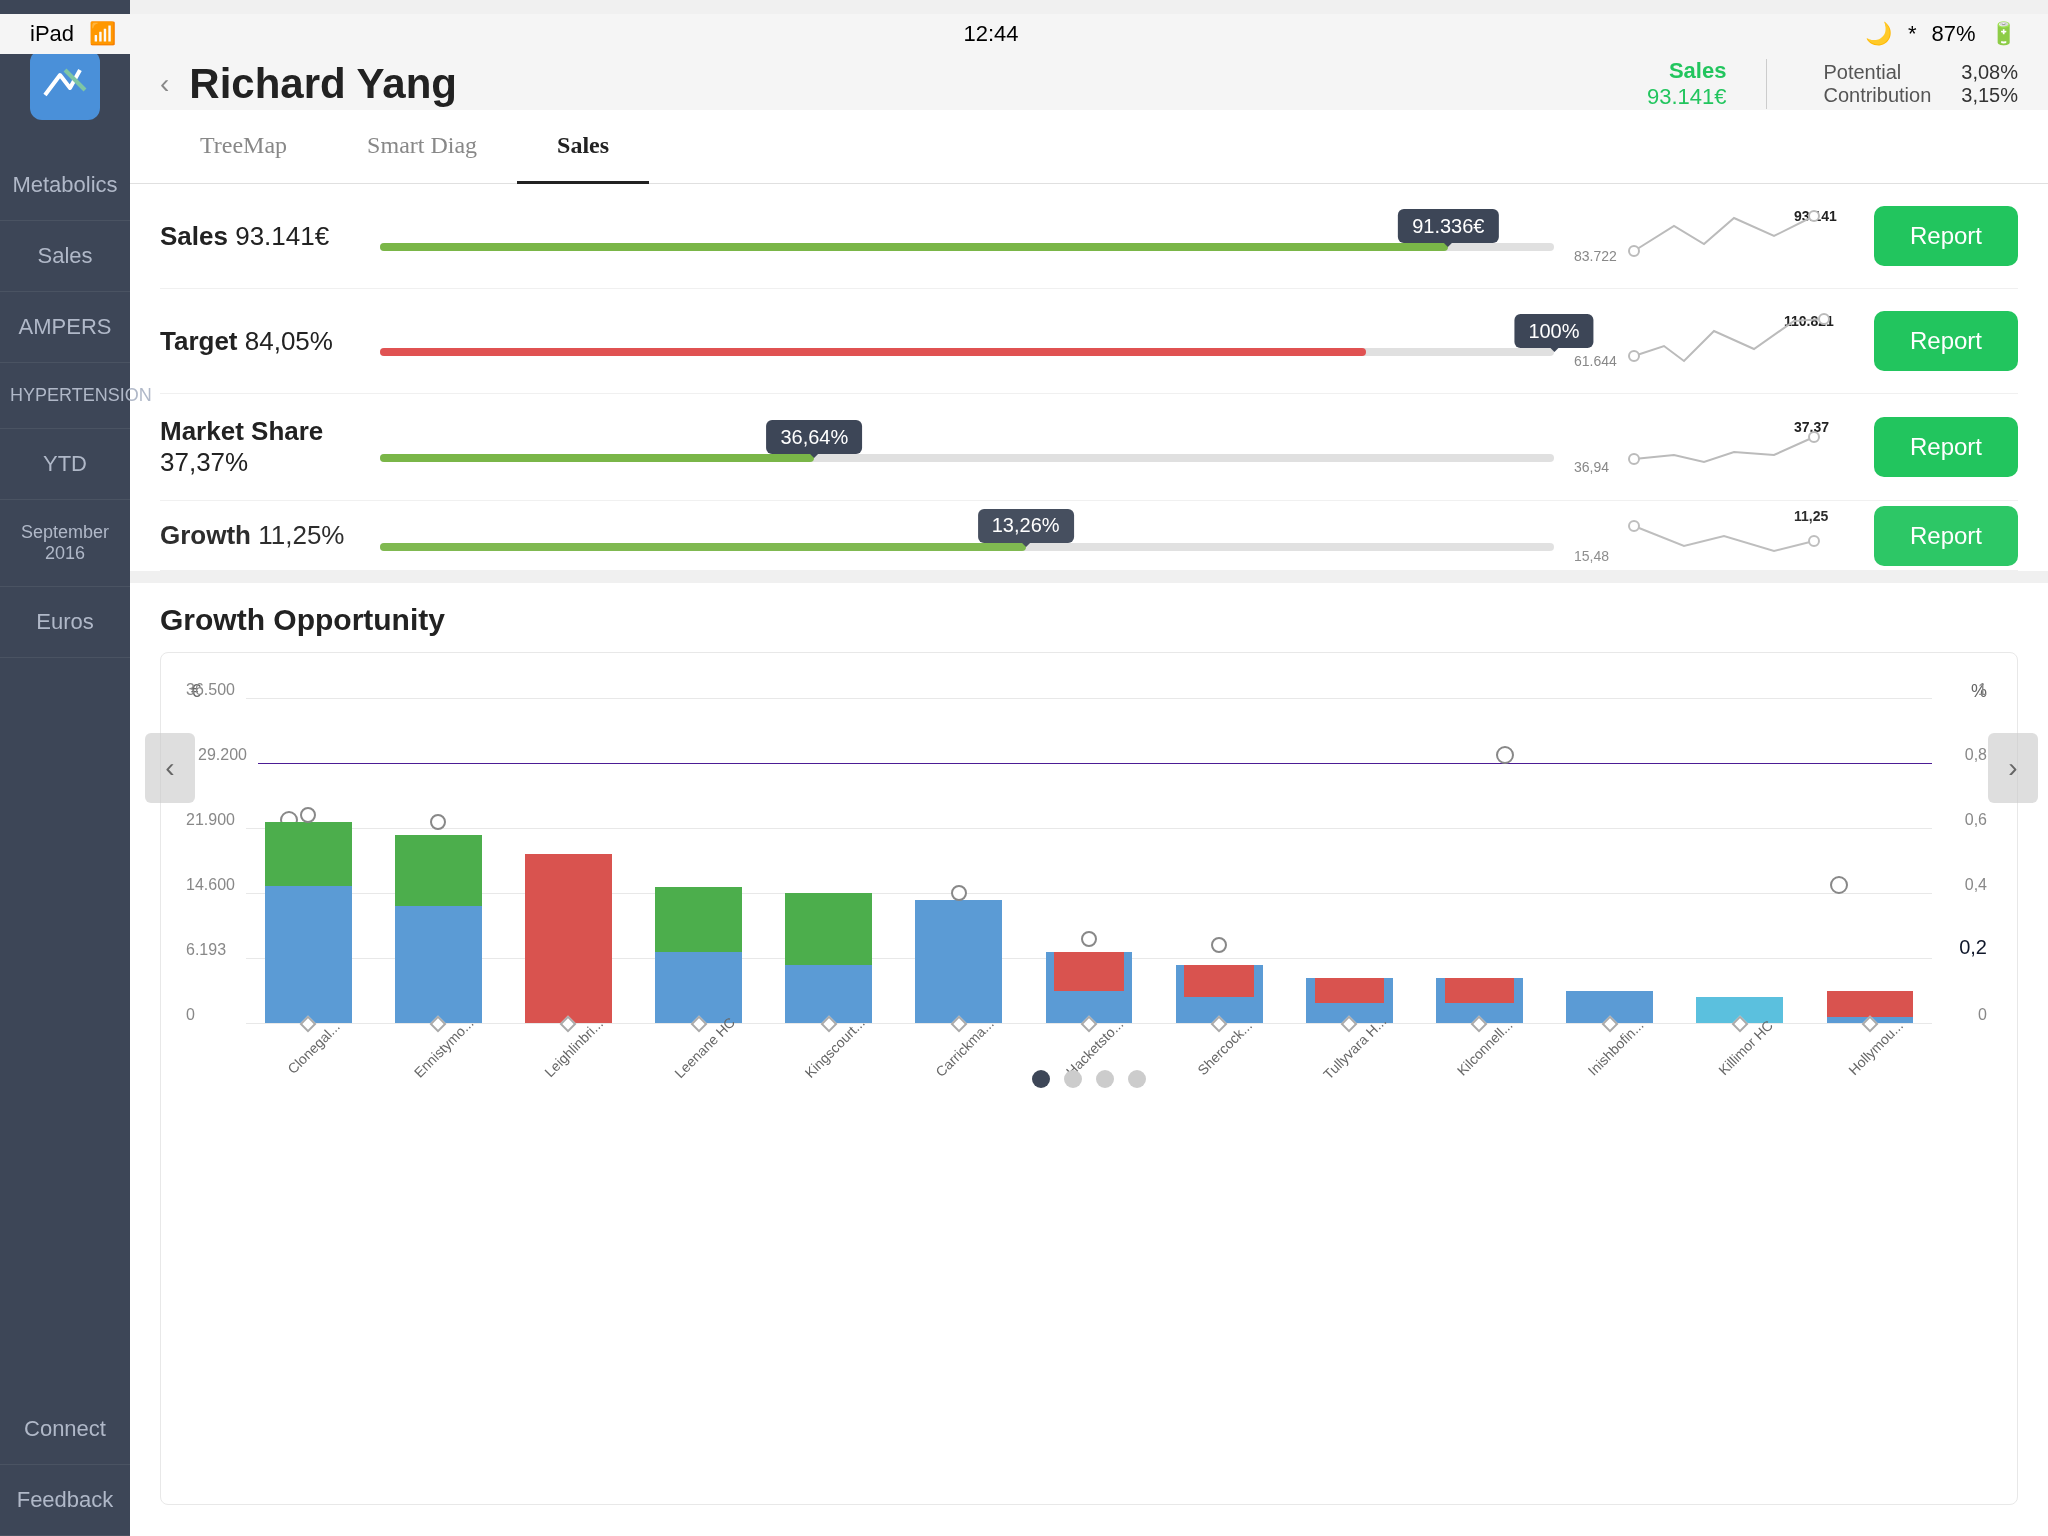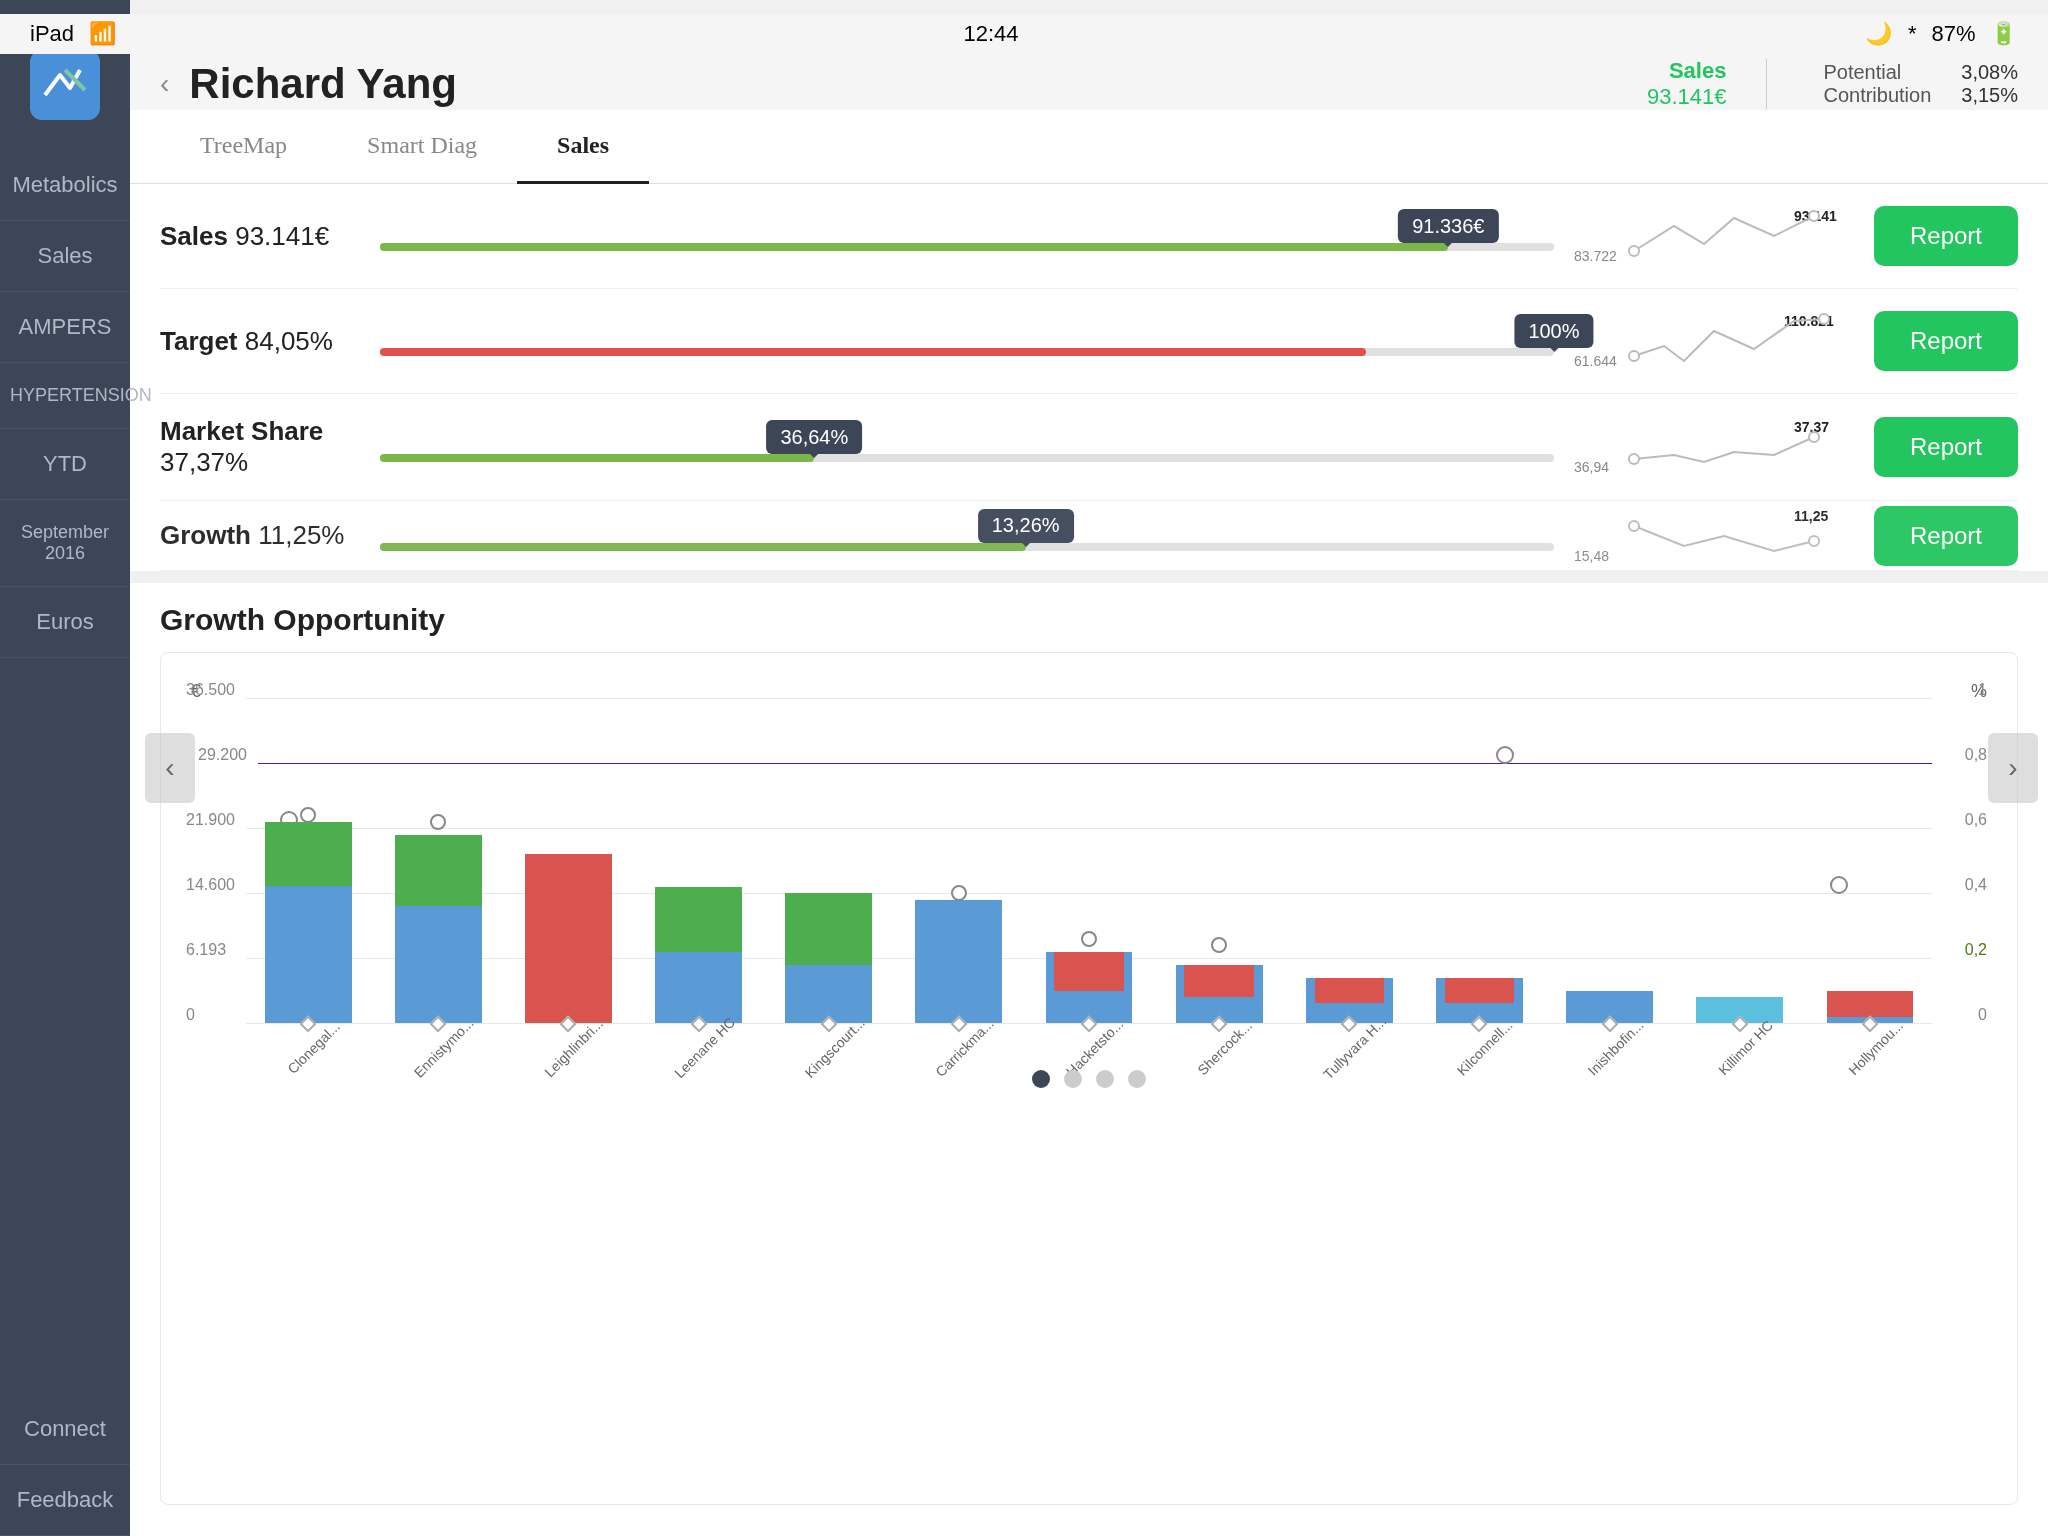--- a/index.html
+++ b/index.html
@@ -323,21 +323,21 @@
               <div style="position:absolute; left:2%; width:18px; height:18px; border-radius:50%; background:white; border:2px solid #888; transform:translateY(-50%);"></div>
             </div>
             <div style="position:absolute; top:60%; left:0; right:0; height:1px; background:#e8e8e8; display:flex; align-items:center;">
               <span style="position:absolute; left:-60px; font-size:16px; color:#888; transform:translateY(-50%);">14.600</span>
               <span style="position:absolute; right:-55px; font-size:16px; color:#888; transform:translateY(-50%);">0,4</span>
 
               <div style="position:absolute; right:5%; width:18px; height:18px; border-radius:50%; background:white; border:2px solid #888; transform:translateY(-50%);"></div>
             </div>
             <div style="position:absolute; top:80%; left:0; right:0; height:1px; background:#e8e8e8; display:flex; align-items:center;">
               <span style="position:absolute; left:-60px; font-size:16px; color:#888; transform:translateY(-50%);">6.193</span>
-              <span style="position:absolute; right:-55px; font-size:16px; color:#4d7c0f; transform:translateY(-50%);">0,2</span>
+              <span style="position:absolute; right:-55px; font-size:20px; color:#0f172a; transform:translateY(-50%);">0,2</span>
             </div>
             <div style="position:absolute; top:100%; left:0; right:0; height:1px; background:#e8e8e8; display:flex; align-items:center;">
               <span style="position:absolute; left:-60px; font-size:16px; color:#888; transform:translateY(-50%);">0</span>
               <span style="position:absolute; right:-55px; font-size:16px; color:#888; transform:translateY(-50%);">0</span>
             </div>
 
             <div style="position:absolute; top:0; left:0; right:0; bottom:0; display:flex; align-items:flex-end; gap:6px; padding-bottom:0;">
 
               <div style="flex:1; display:flex; flex-direction:column; align-items:center; height:100%; justify-content:flex-end; position:relative;">
                 <div style="width:70%; background:#5b9bd5; height:62%; position:relative;">

